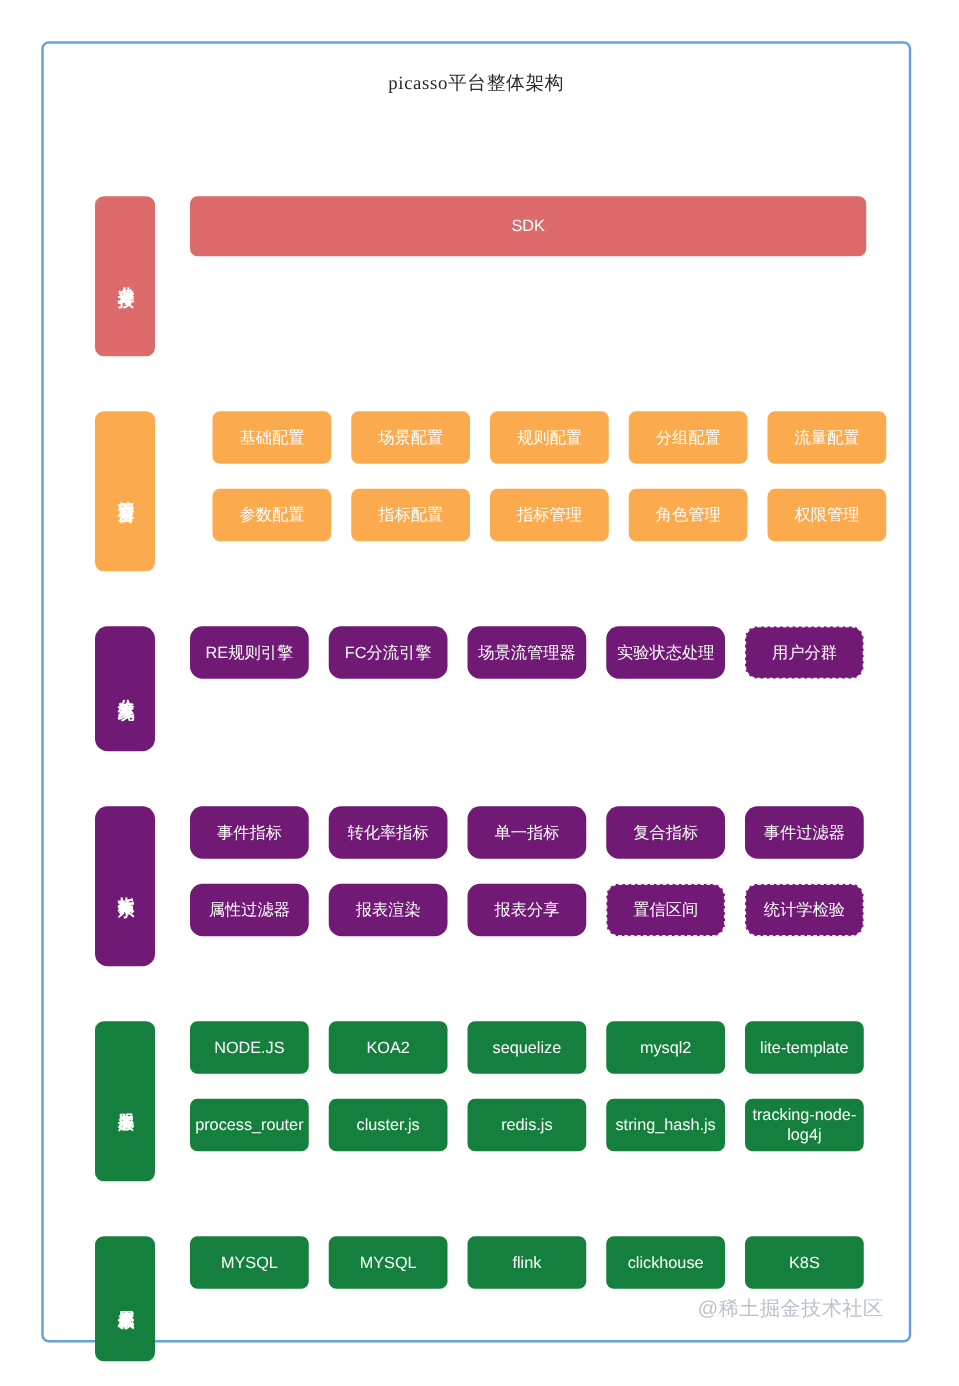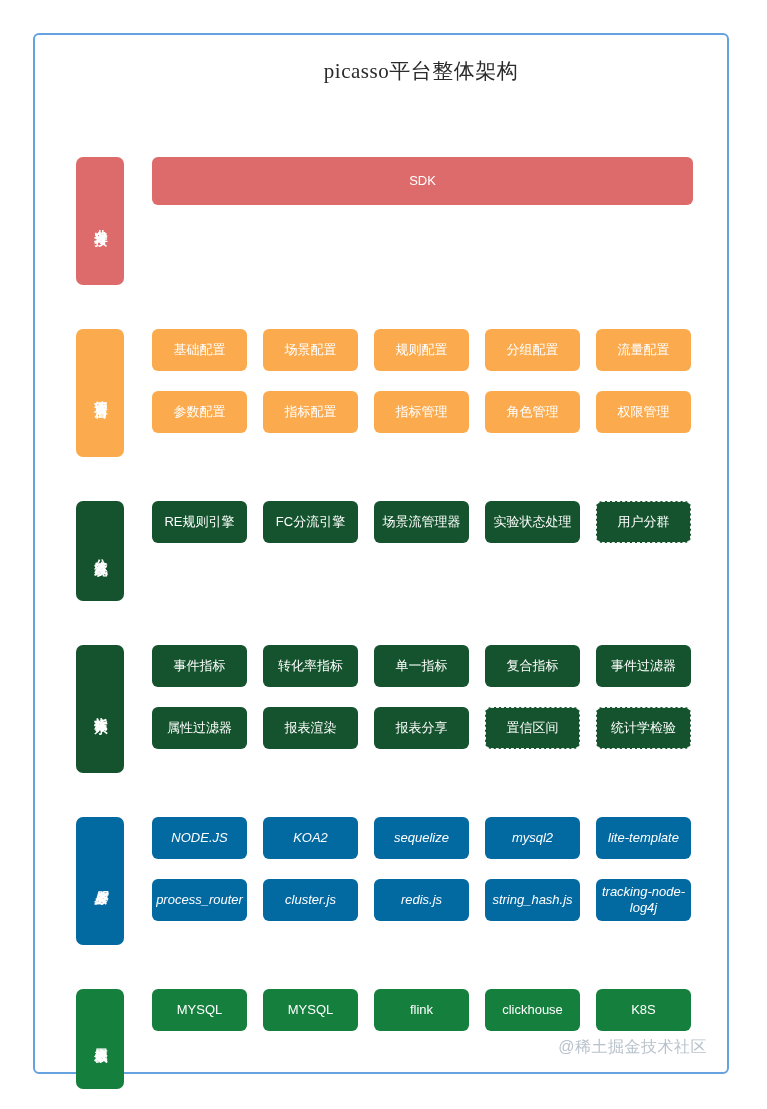--- a/index.html
+++ b/index.html
@@ -27,24 +27,23 @@
     background: #ffffff;
   }
 
   .diagram-title {
     position: absolute;
     left: 0;
     top: 22px;
     width: 100%;
     text-align: center;
     font-family: "Liberation Serif", serif;
-    font-size: 21px;
+    font-size: 15px;
     color: #2b2b2b;
     letter-spacing: 0.5px;
-    padding-left: 40px;
   }
 
   
   .layers {
     position: absolute;
     left: 0;
     top: 78px;
     width: 100%;
   }
 
@@ -120,35 +119,35 @@
   .card.dashed {
     border: 1px dashed rgba(255,255,255,0.92);
   }
 
   
   .accent-red    .layer-label,
   .accent-red    .card { background: #de6b6b; }
   .accent-orange .layer-label,
   .accent-orange .card { background: #fbab4e; }
   .accent-green  .layer-label,
-  .accent-green  .card { background: #14532d; }
+  .accent-green  .card { background: #701a75; border-radius: 10px; }
   .accent-cyan   .layer-label,
-  .accent-cyan   .card { background: #0369a1; font-style: italic; }
+  .accent-cyan   .card { background: #15803d; }
   .accent-purple .layer-label,
   .accent-purple .card { background: #15803d; }
 
   .accent-red    .layer-label { height: 128px; }
   .accent-orange .layer-label { height: 128px; }
   .accent-green.layer-split   .layer-label { height: 128px; }
   .accent-cyan   .layer-label { height: 128px; }
   .accent-purple .layer-label { height: 100px; }
   .accent-green.layer-single  .layer-label { height: 100px; }
 
   .layer.accent-red   { margin-bottom: 32px; }
-  .layer.accent-orange{ margin-bottom: 30px; }
+  .layer.accent-orange{ margin-bottom: 30px; gap: 18px; }
   .layer.layer-single { margin-bottom: 30px; }
   .layer.accent-cyan  { margin-bottom: 30px; }
 
   .watermark {
     position: absolute;
     right: 20px;
     bottom: 14px;
     font-size: 16px;
     color: #b9c2cc;
     letter-spacing: 0.5px;

